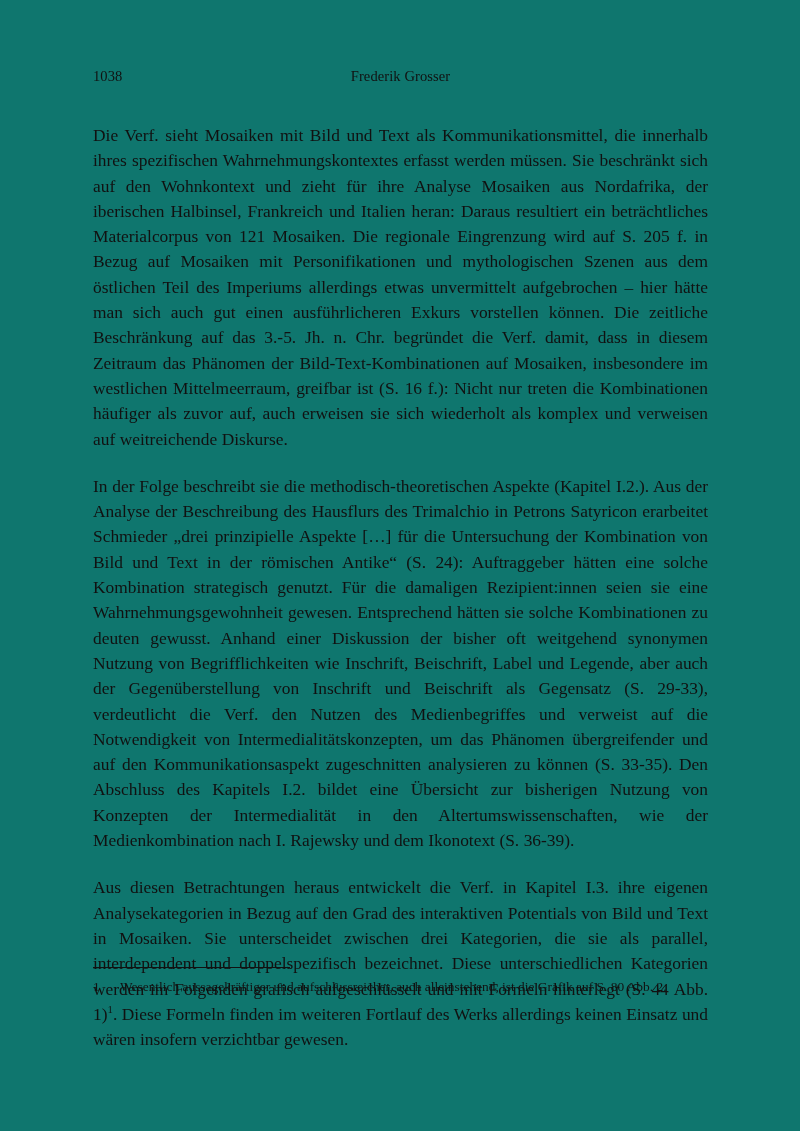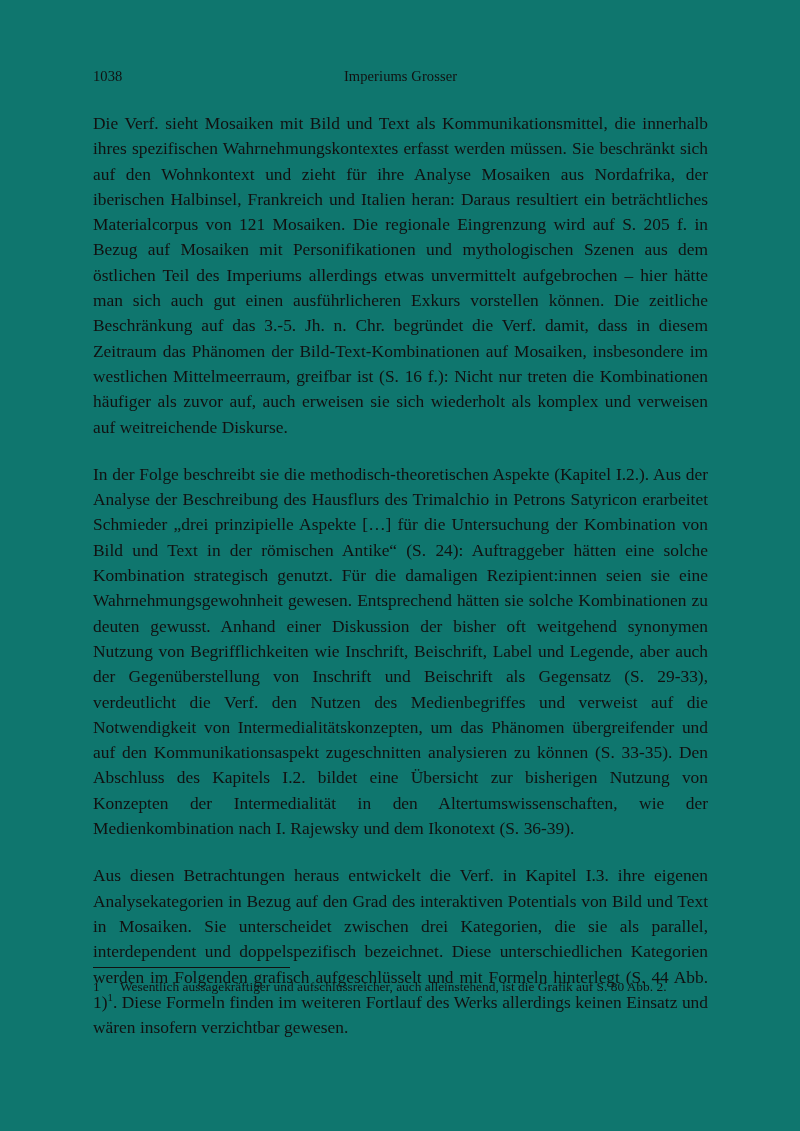--- a/index.html
+++ b/index.html
@@ -48,21 +48,21 @@
   .running-head .author {
     position: absolute;
     left: 0;
     top: 0;
     width: 615px;
     text-align: center;
   }
 
   
   .body-text {
-    margin-top: 19px;
+    margin-top: 31px;
   }
   .para {
     font-size: 17.4px;
     line-height: 25.3px;
     text-align: justify;
     text-justify: inter-word;
     hyphens: manual;
     margin: 0 0 22px 0;
     word-spacing: 0.1px;
   }
@@ -109,21 +109,21 @@
 </style>
 </head>
 <body>
 
 <div class="page">
 
   <div class="content">
 
     <div class="running-head">
       <span class="folio">1038</span>
-      <span class="author">Imperiums Grosser</span>
+      <span class="author">Frederik Grosser</span>
     </div>
 
     <div class="body-text">
 
       <p class="para">Die Verf. sieht Mosaiken mit Bild und Text als Kommunikationsmittel, die innerhalb ihres spezifischen Wahrnehmungskontextes erfasst werden müssen. Sie beschränkt sich auf den Wohnkontext und zieht für ihre Analyse Mosaiken aus Nordafrika, der iberischen Halbinsel, Frankreich und Italien heran: Daraus resultiert ein beträchtliches Materialcorpus von 121 Mosaiken. Die regionale Eingrenzung wird auf S. 205 f. in Bezug auf Mosaiken mit Personifikationen und mythologischen Szenen aus dem östlichen Teil des Imperiums allerdings etwas unvermittelt aufgebrochen – hier hätte man sich auch gut einen ausführlicheren Exkurs vorstellen können. Die zeitliche Beschränkung auf das 3.-5. Jh. n. Chr. begründet die Verf. damit, dass in diesem Zeitraum das Phänomen der Bild-Text-Kombinationen auf Mosaiken, insbesondere im westlichen Mittelmeerraum, greifbar ist (S. 16 f.): Nicht nur treten die Kombinationen häufiger als zuvor auf, auch erweisen sie sich wiederholt als komplex und verweisen auf weitreichende Diskurse.</p>
 
       <p class="para">In der Folge beschreibt sie die methodisch-theoretischen Aspekte (Kapitel I.2.). Aus der Analyse der Beschreibung des Hausflurs des Trimalchio in Petrons Satyricon erarbeitet Schmieder „drei prinzipielle Aspekte […] für die Untersuchung der Kombination von Bild und Text in der römischen Antike“ (S. 24): Auftraggeber hätten eine solche Kombination strategisch genutzt. Für die damaligen Rezipient:innen seien sie eine Wahrnehmungsgewohnheit gewesen. Entsprechend hätten sie solche Kombinationen zu deuten gewusst. Anhand einer Diskussion der bisher oft weitgehend synonymen Nutzung von Begrifflichkeiten wie Inschrift, Beischrift, Label und Legende, aber auch der Gegenüberstellung von Inschrift und Beischrift als Gegensatz (S. 29-33), verdeutlicht die Verf. den Nutzen des Medienbegriffes und verweist auf die Notwendigkeit von Intermedialitätskonzepten, um das Phänomen übergreifender und auf den Kommunikationsaspekt zugeschnitten analysieren zu können (S. 33-35). Den Abschluss des Kapitels I.2. bildet eine Übersicht zur bisherigen Nutzung von Konzepten der Intermedialität in den Altertumswissenschaften, wie der Medienkombination nach I. Rajewsky und dem Ikonotext (S. 36-39).</p>
 
       <p class="para"><span>Aus diesen Betrachtungen heraus entwickelt die Verf. in Kapitel I.3. ihre eigenen Analysekategorien in Bezug auf den Grad des interaktiven Potentials von Bild und Text in Mosaiken. Sie unterscheidet zwischen drei Kategorien, die sie als parallel, interdependent und doppelspezifisch bezeichnet. Diese unterschiedlichen Kategorien werden im Folgenden grafisch aufgeschlüsselt und mit Formeln hinterlegt (S. 44 Abb. 1)</span><sup>1</sup><span>. Diese Formeln finden im weiteren Fortlauf des Werks allerdings keinen Einsatz und wären insofern verzichtbar gewesen.</span></p>
 

